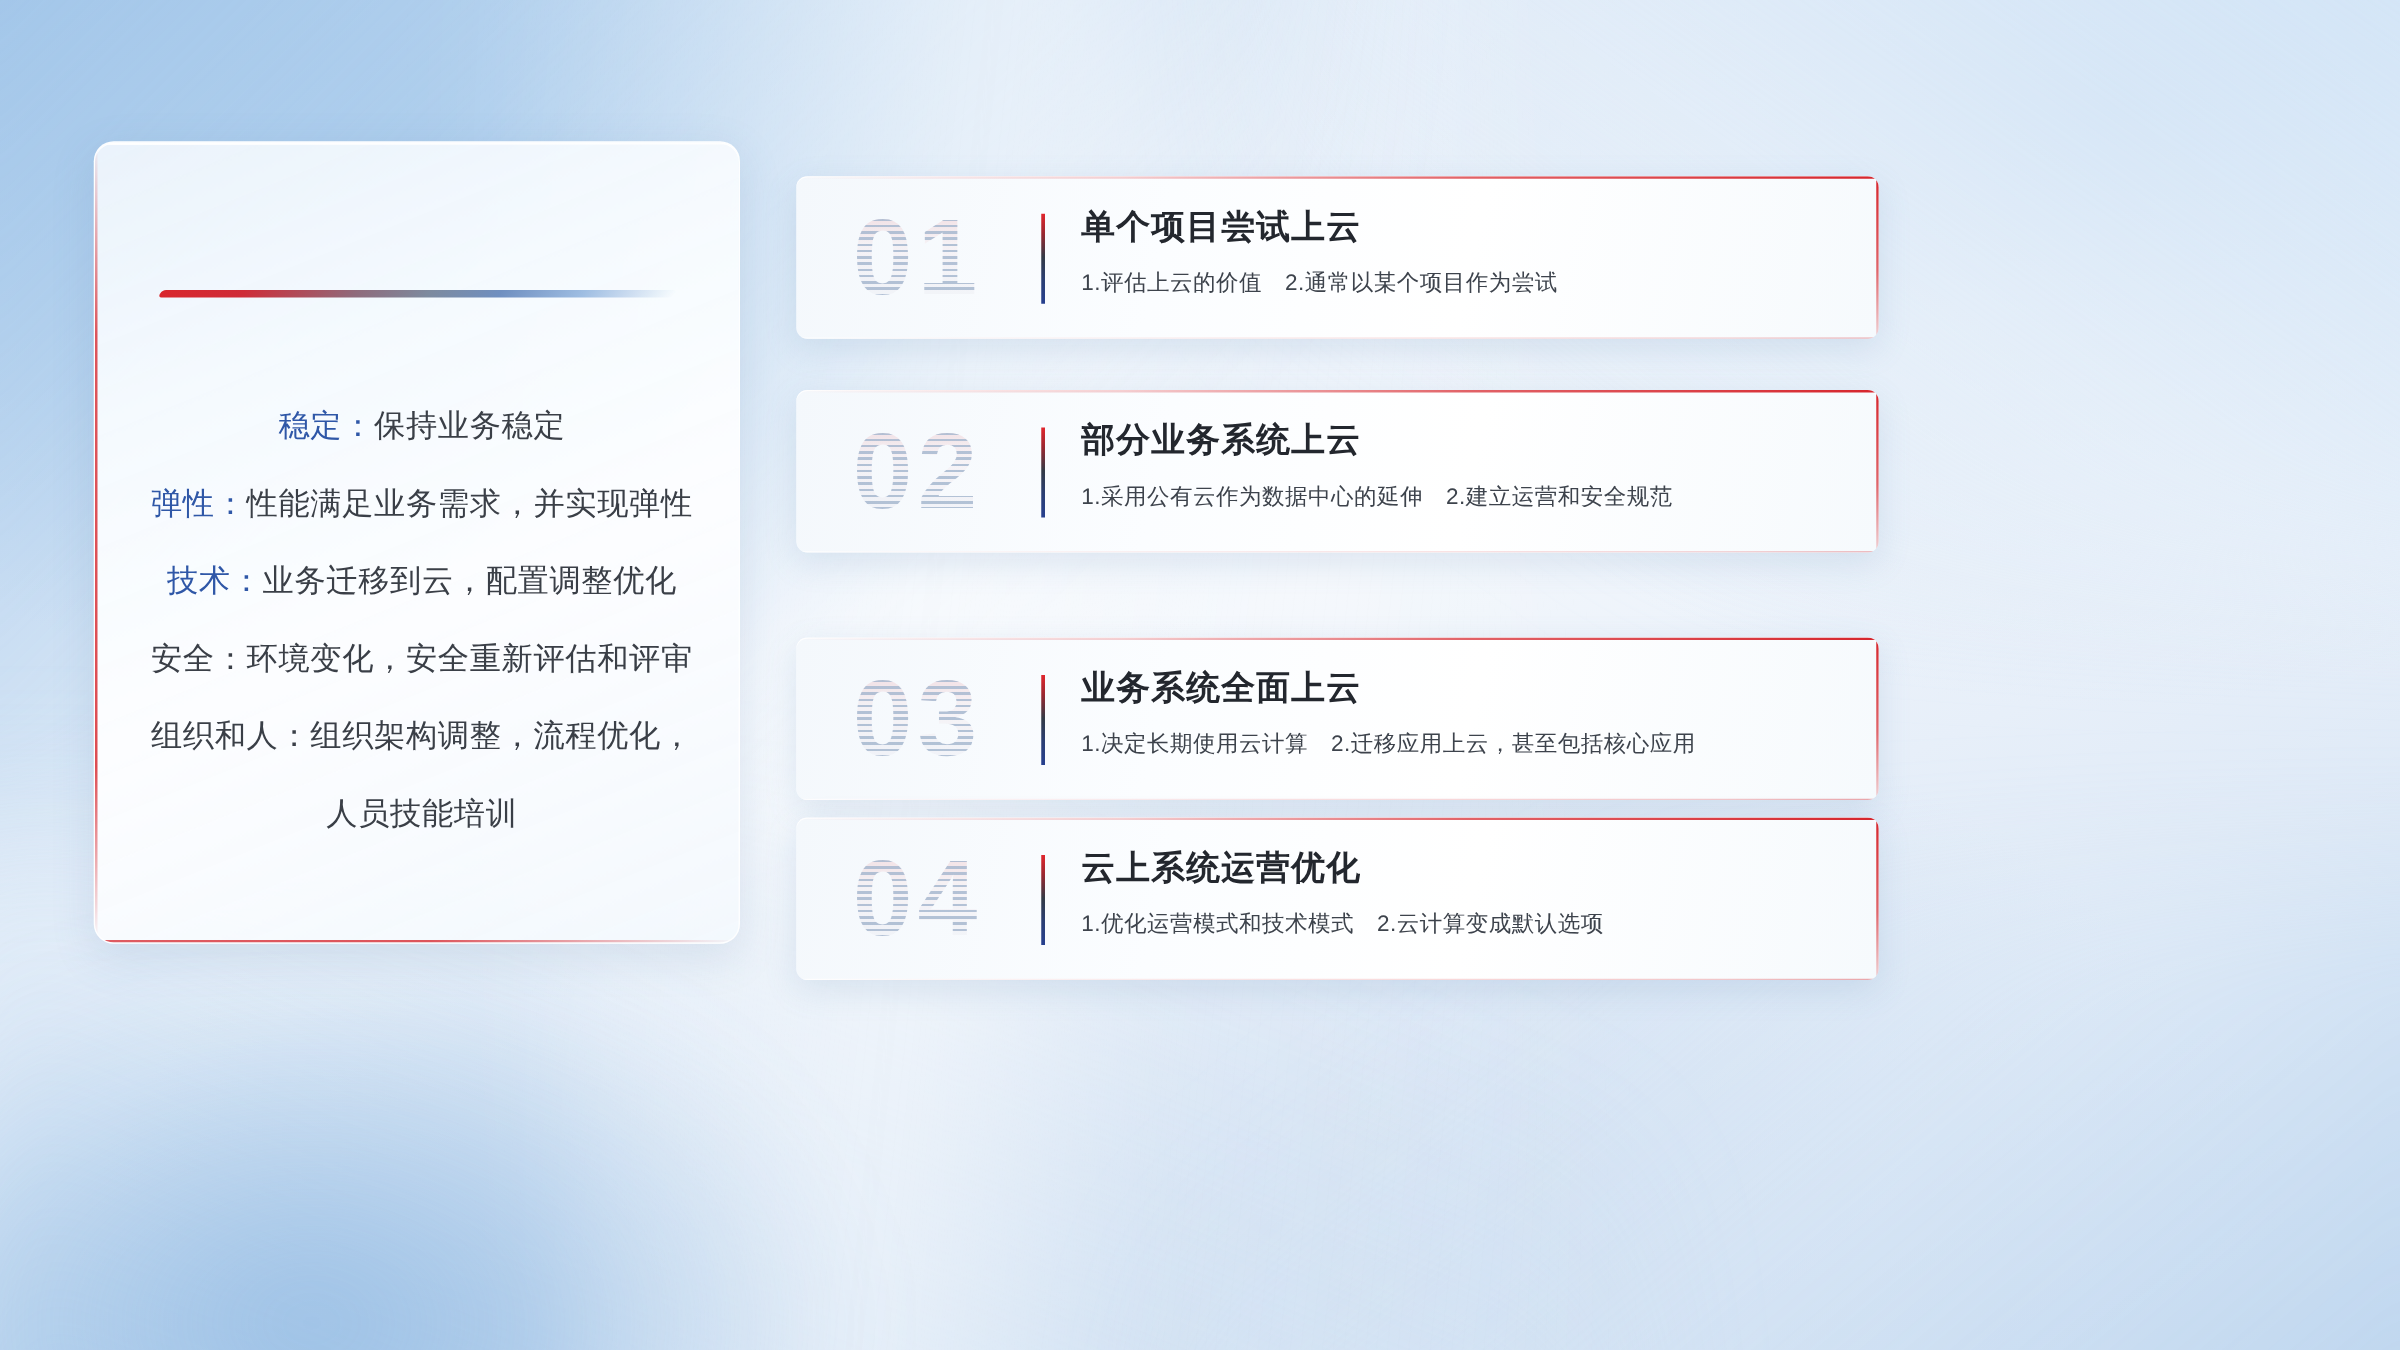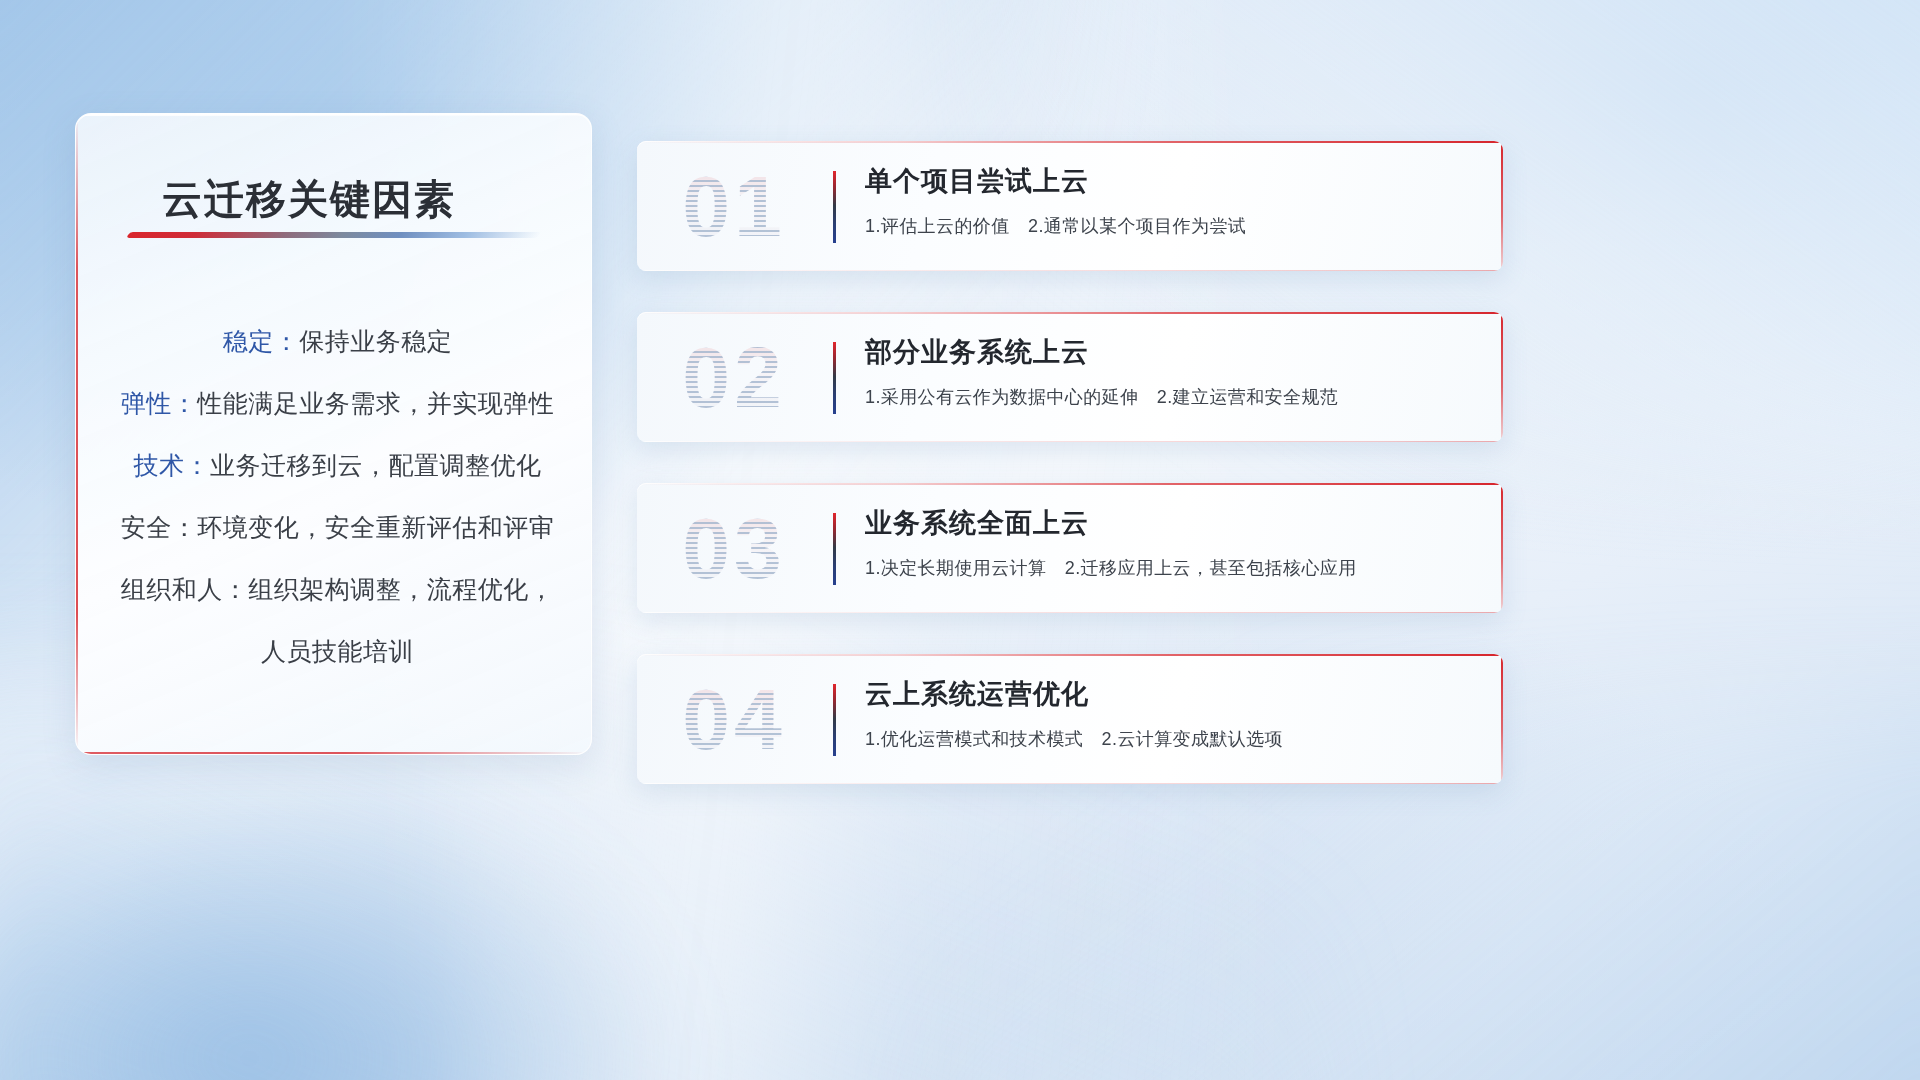--- a/index.html
+++ b/index.html
@@ -165,21 +165,20 @@
   <div class="bg-glow-bl"></div>
 </div>
 
 <div id="stage">
 
   <section class="left-card">
     <span class="left-card-accent-t"></span>
     <span class="left-card-accent-l"></span>
     <span class="left-card-accent-b"></span>
 
-    <h1 class="panel-title">云迁移关键因素</h1>
     <span class="panel-rule"></span>
 
     <div class="panel-list">
       <div class="panel-line">
         <span class="lbl">稳定：</span><span>保持业务稳定</span>
       </div>
       <div class="panel-line">
         <span class="lbl">弹性：</span><span>性能满足业务需求，并实现弹性</span>
       </div>
       <div class="panel-line">
@@ -210,21 +209,21 @@
   <article class="step-card" style="top:284px;">
     <span class="topline"></span>
     <span class="rightline"></span>
     <span class="bottomsheen"></span>
     <div class="step-num">02</div>
     <span class="step-divider"></span>
     <h2 class="step-title">部分业务系统上云</h2>
     <p class="step-sub">1.采用公有云作为数据中心的延伸　2.建立运营和安全规范</p>
   </article>
 
-  <article class="step-card" style="top:455px;">
+  <article class="step-card" style="top:482px;">
     <span class="topline"></span>
     <span class="rightline"></span>
     <span class="bottomsheen"></span>
     <div class="step-num">03</div>
     <span class="step-divider"></span>
     <h2 class="step-title">业务系统全面上云</h2>
     <p class="step-sub">1.决定长期使用云计算　2.迁移应用上云，甚至包括核心应用</p>
   </article>
 
   <article class="step-card" style="top:626px;">

